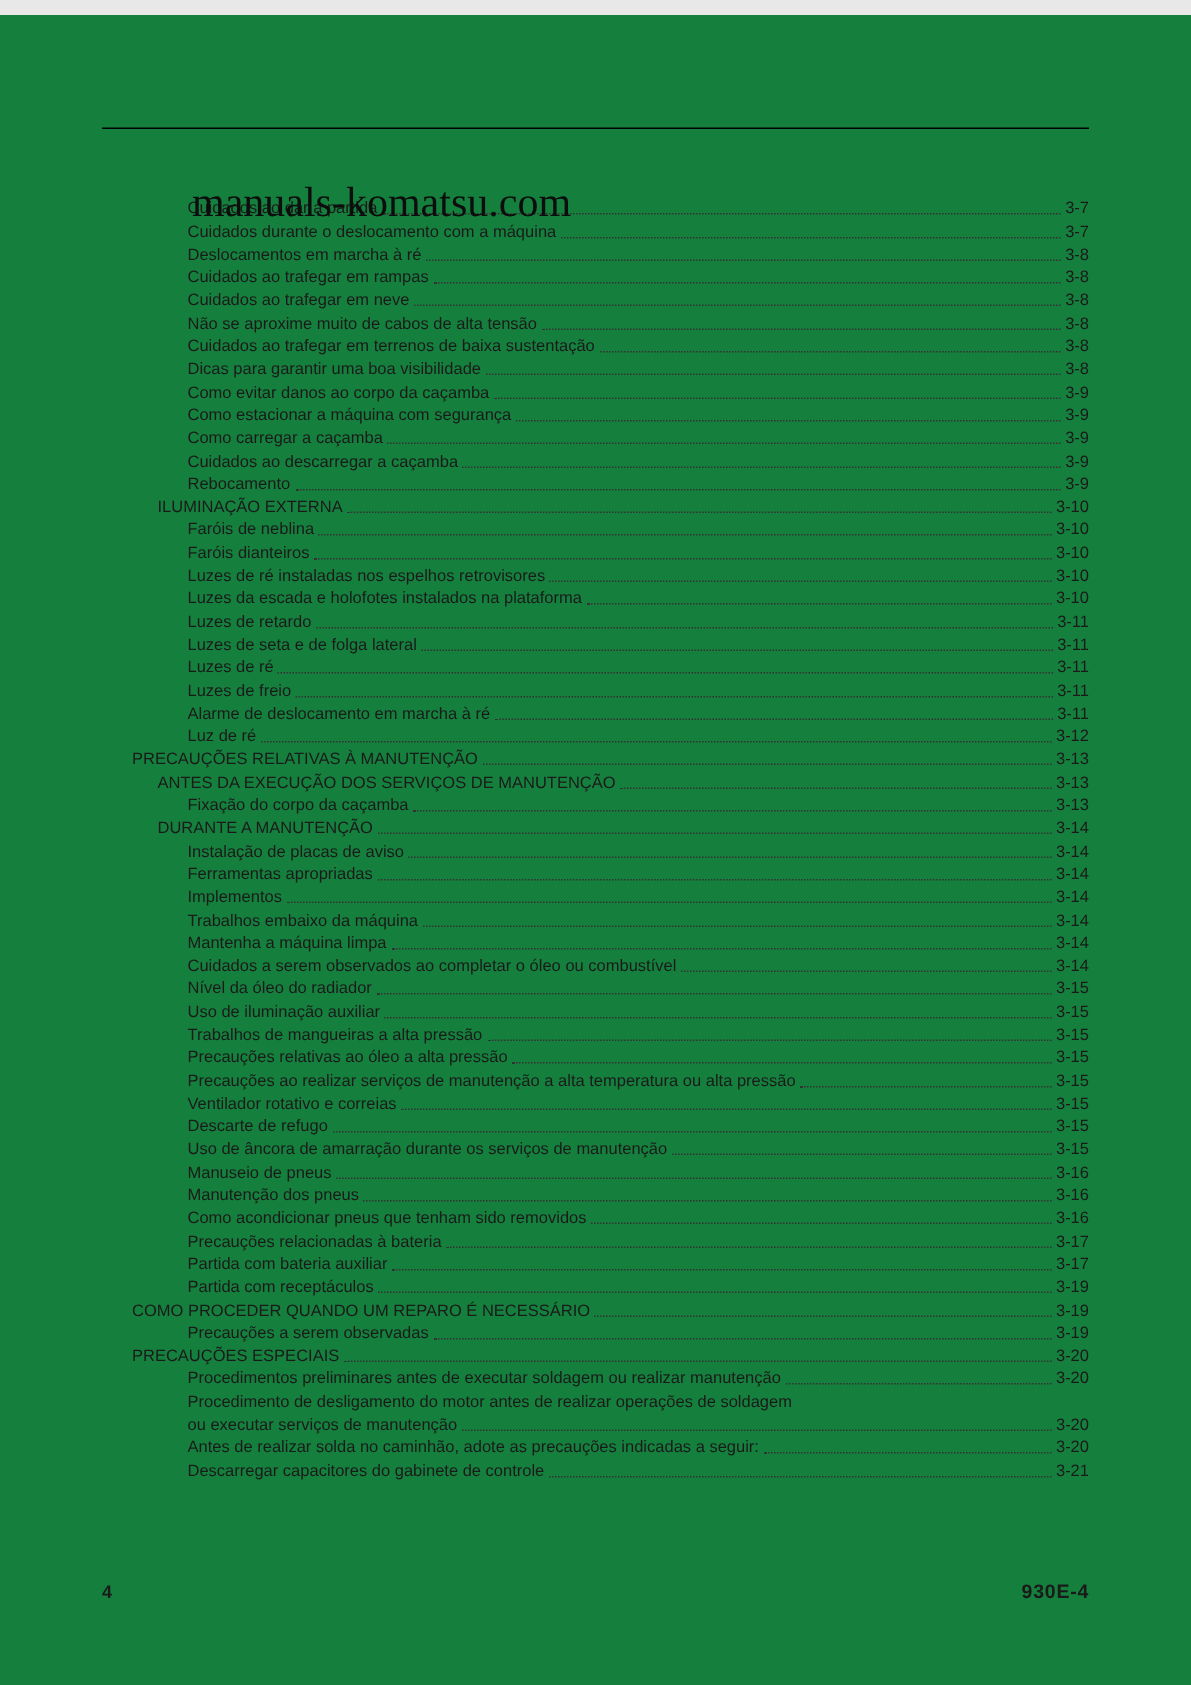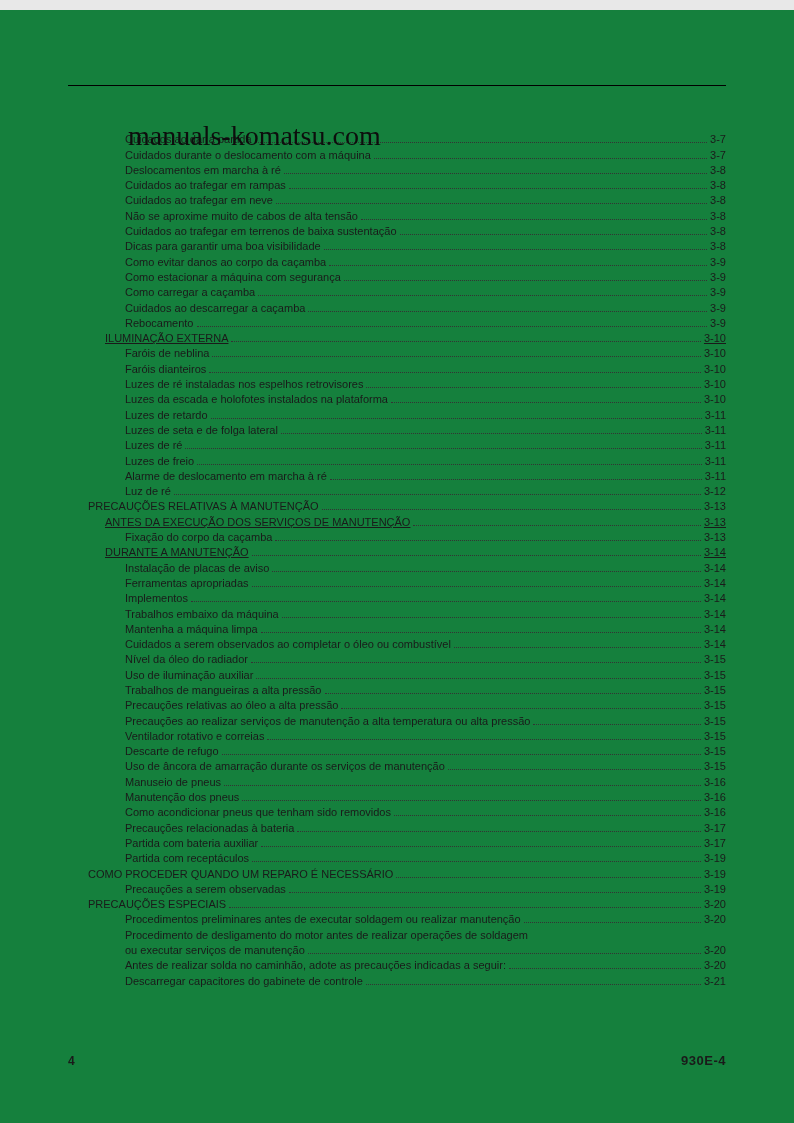--- a/index.html
+++ b/index.html
@@ -36,21 +36,21 @@
   }
   .toc-row{
     display:flex;
     align-items:flex-end;
     height:15.3px;
     font-size:11px;
     line-height:14px;
     white-space:nowrap;
   }
   .toc-row.lv1{padding-left:20px;}
-  .toc-row.lv2{padding-left:37px;text-decoration:underline;}
+  .toc-row.lv2{padding-left:37px;}
   .toc-row.lv3{padding-left:57px;}
   .toc-label{flex:0 0 auto;}
   .leader{
     flex:1 1 auto;
     border-bottom:1.4px dotted #333;
     margin:0 3px 3px 3px;
     min-width:8px;
   }
   .toc-page{flex:0 0 auto;}
   .footer{

